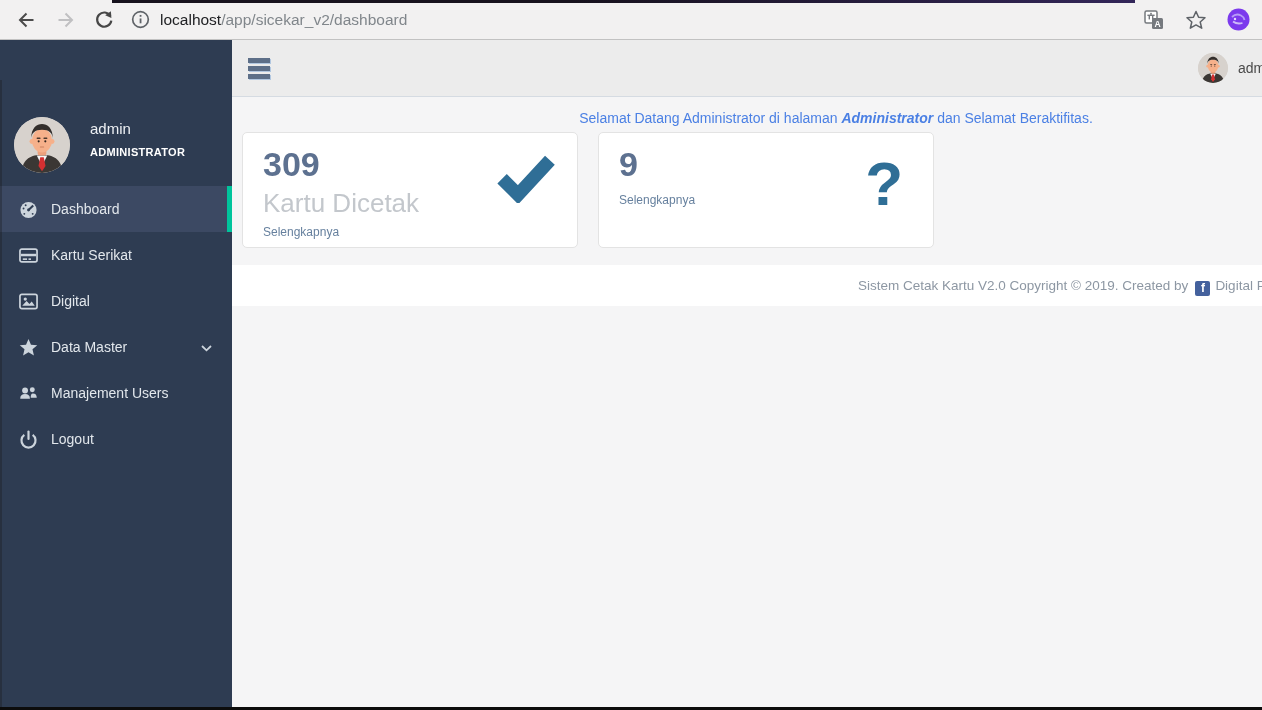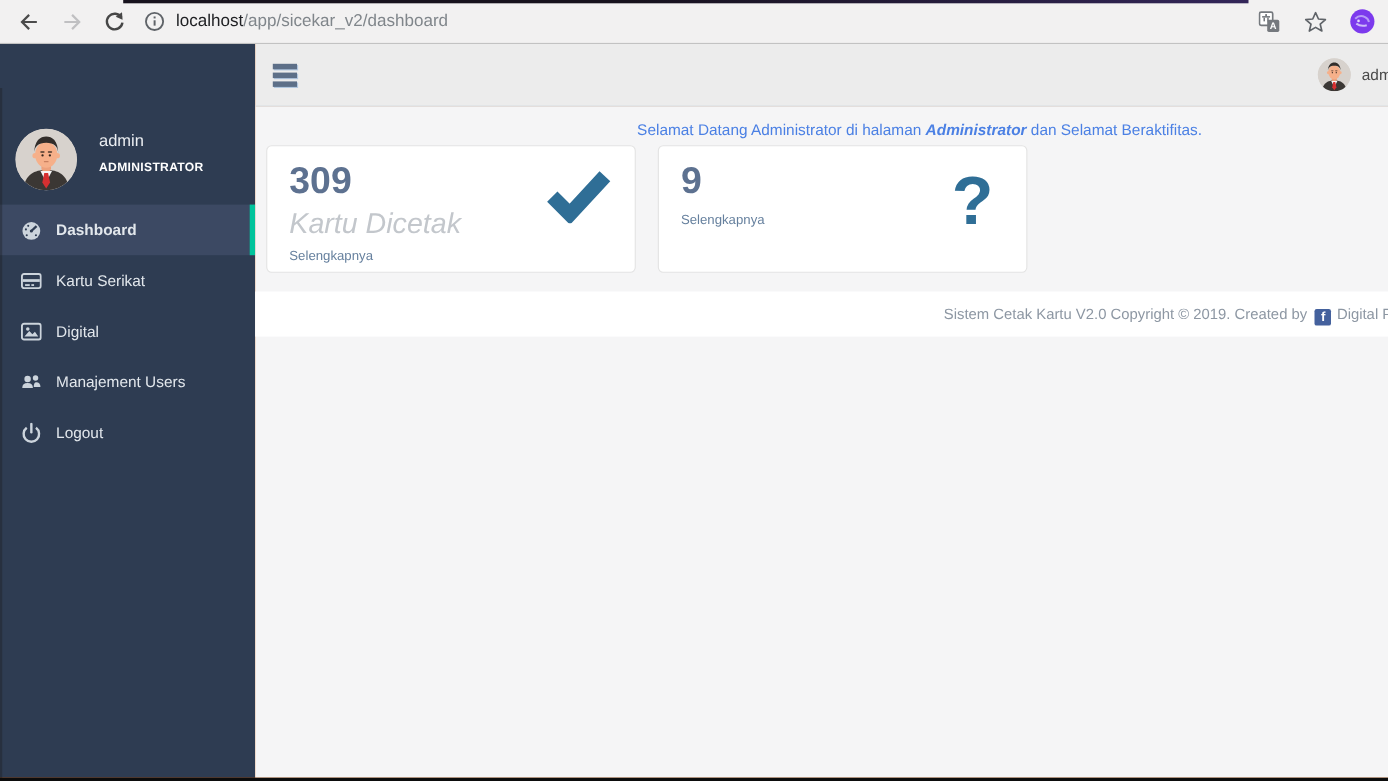--- a/index.html
+++ b/index.html
@@ -38,21 +38,21 @@
   .avatar { border-radius:50%; overflow:hidden; background:#d7d2cd; flex:0 0 auto; }
   .avatar-lg { width:56px; height:56px; }
   .avatar-sm { width:30px; height:30px; }
   .user-meta { padding-top:3px; }
   .user-name { font-size:15px; color:#eceff3; }
   .user-role { margin-top:9px; font-size:11px; font-weight:bold; color:#ffffff; letter-spacing:.3px; }
 
   .menu { position:absolute; top:146px; left:0; right:0; }
   .menu-item { position:relative; height:46px; display:flex; align-items:center; gap:13px;
                padding-left:18px; color:#e2e7ec; font-size:14px; cursor:pointer; }
-  .menu-item.active { background:#3c4963;font-weight:bold; }
+  .menu-item.active { background:#3c4963; }
   .menu-item.active::after { content:""; position:absolute; right:0; top:0; width:5px; height:100%; background:#00c49c; }
   .mi-icon { width:20px; height:20px; display:flex; align-items:center; justify-content:center; flex:0 0 auto; }
   .mi-chevron { margin-left:auto; margin-right:20px; }
 
   
   .topbar { position:absolute; left:232px; top:0; width:1208px; height:57px; background:#ececec;
             border-bottom:1px solid #d5dbe2; }
   .hamburger { position:absolute; left:16px; top:18px; cursor:pointer; }
   .hamburger div { width:22px; height:5px; background:#5d6f88; margin-bottom:3px;
                    box-shadow:1px 1px 0 rgba(130,170,215,.55); }
@@ -61,21 +61,21 @@
 
   
   .content { position:absolute; left:232px; top:57px; width:1208px; height:610px; background:#f5f5f6; }
   .welcome { padding-top:13px; text-align:center; font-size:14px; color:#4b80e4; }
   .welcome .hl { font-weight:bold; font-style:italic; }
 
   .card { position:absolute; top:35px; width:336px; height:116px; background:#ffffff;
           border:1px solid #e3e3e3; border-radius:5px; padding:10px 20px; }
   .card-1 { left:10px; } .card-2 { left:366px; }
   .card-value { font-size:34px; font-weight:bold; color:#5d7190; line-height:1.25; }
-  .card-title { font-size:26px; color:#c3c7cc; line-height:1.15; margin-top:3px;font-style:italic; }
+  .card-title { font-size:26px; color:#c3c7cc; line-height:1.15; margin-top:3px; }
   .card-link { display:inline-block; font-size:12px; color:#66809e; margin-top:7px; cursor:pointer; }
   .card-icon { position:absolute; right:20px; top:18px; color:#2f6e96; }
   .q-glyph { font-size:62px; font-weight:bold; line-height:.95; display:block; margin:4px 10px 0 0; }
 
   .footer { position:absolute; left:0; top:168px; width:100%; height:41px; background:#ffffff; }
   .footer-inner { position:absolute; left:626px; top:0; height:41px; line-height:41px;
                   white-space:nowrap; font-size:13.5px; color:#8d97a3; }
   .fb-icon { display:inline-block; width:15px; height:15px; background:#44619d; border-radius:2px;
              color:#fff; font-size:12px; line-height:15px; text-align:center; font-weight:bold;
              vertical-align:-2px; margin:0 5px 0 7px; }
@@ -207,20 +207,33 @@
               <rect x="1" y="2.5" width="18" height="15" rx="2" stroke="#ccd4dc" stroke-width="1.8" fill="none"></rect>
               <circle cx="6.6" cy="7.4" r="1.7" fill="#ccd4dc"></circle>
               <path d="M3.4 14.6 L8 9.4 L11 12.6 L13.4 10 L16.6 14.6 Z" fill="#ccd4dc"></path>
               </svg>
           </span>
           <span>Digital</span>
         </div>
         <div class="menu-item">
           <span class="mi-icon">
             <svg width="19" height="19" viewBox="0 0 20 20">
+              <path d="M10 1 L12.6 7.1 L19.2 7.6 L14.2 11.9 L15.7 18.4 L10 14.9 L4.3 18.4 L5.8 11.9 L0.8 7.6 L7.4 7.1 Z" fill="#ccd4dc"></path>
+              </svg>
+          </span>
+          <span>Data Master</span>
+          <span class="mi-chevron">
+            <svg width="11" height="7" viewBox="0 0 11 7">
+                <polyline points="1,1 5.5,5.3 10,1" stroke="#ccd4dc" stroke-width="1.8" fill="none"></polyline>
+              </svg>
+          </span>
+        </div>
+        <div class="menu-item">
+          <span class="mi-icon">
+            <svg width="19" height="19" viewBox="0 0 20 20">
               <circle cx="6.4" cy="6.8" r="3.1" fill="#ccd4dc"></circle>
               <circle cx="14" cy="6" r="2.6" fill="#ccd4dc"></circle>
               <path d="M1.3 15.4 Q1.3 10.6 6.4 10.6 Q11.5 10.6 11.5 15.4 Z" fill="#ccd4dc"></path>
               <path d="M12.3 14.6 Q12.3 9.9 14.6 9.9 Q18.7 9.9 18.7 14.6 Z" fill="#ccd4dc"></path>
               </svg>
           </span>
           <span>Manajement Users</span>
         </div>
         <div class="menu-item">
           <span class="mi-icon">

